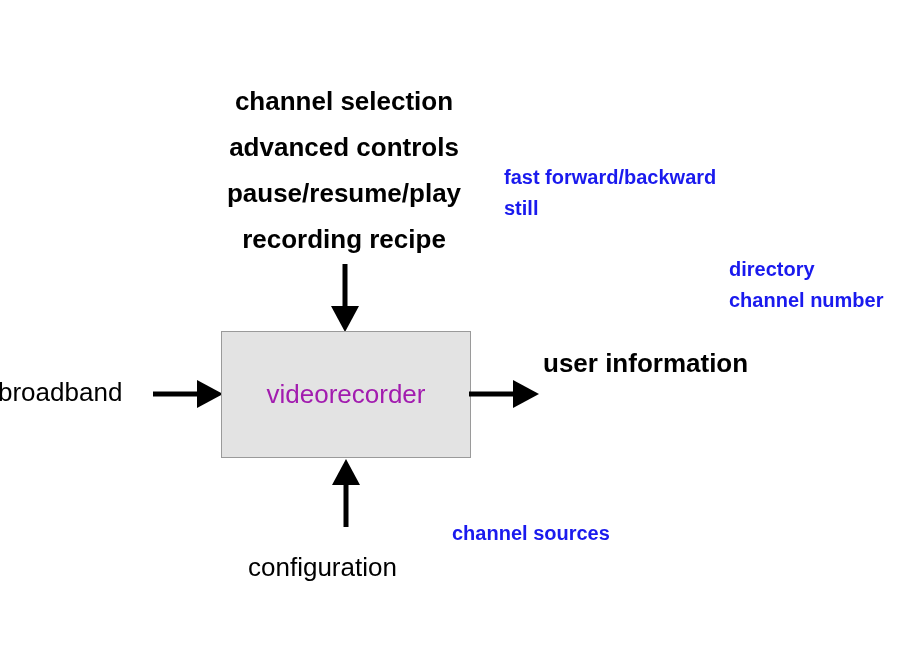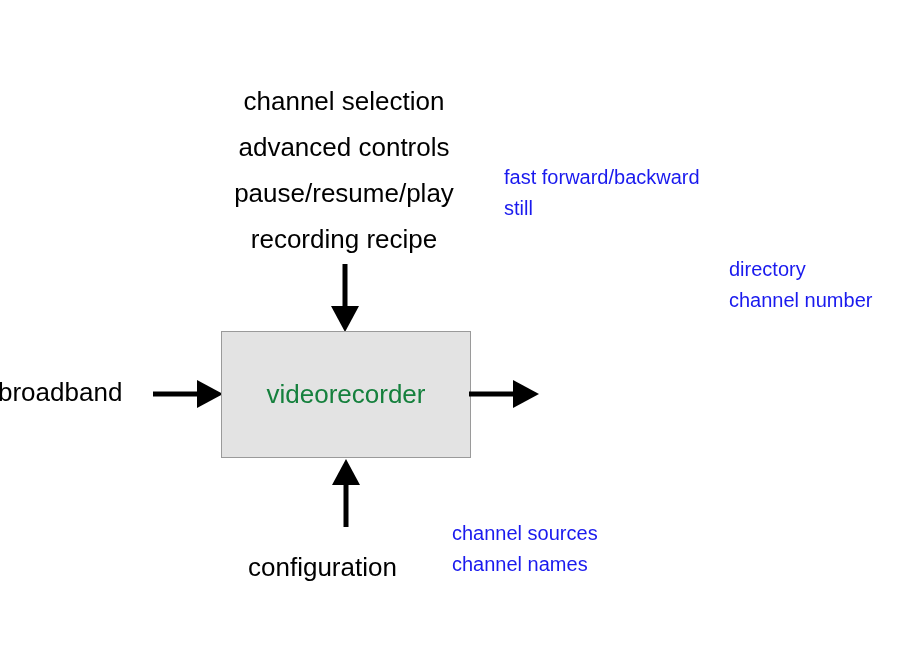--- a/index.html
+++ b/index.html
@@ -43,32 +43,33 @@
   #process-box-label {
     position: absolute;
     left: 0;
     top: 0;
     width: 100%;
     height: 100%;
     display: flex;
     align-items: center;
     justify-content: center;
     font-size: 26px;
-    color: #15803d;
+    color: #a21caf;
   }
 
   
   .arrow {
     position: absolute;
   }
   .arrow svg { display: block; }
 
   
   .stack {
     position: absolute;
+    font-weight: bold;
   }
   .stack > div { white-space: nowrap; }
 
   #top-inputs-stack > div {
     font-size: 26px;
     color: #000000;
     text-align: center;
     height: 46px;
     line-height: 46px;
   }
@@ -130,29 +131,29 @@
   </div>
 
   <div class="arrow" id="arrow-right-out" style="left:469px; top:376px;">
     <svg width="72" height="36" viewBox="0 0 72 36">
       <line x1="0" y1="18" x2="52" y2="18" stroke="#000000" stroke-width="5"></line>
       <polygon points="70,18 44,4 44,32" fill="#000000"></polygon>
     </svg>
   </div>
 
   <div class="stack" id="right-outputs-stack" style="left:543px; top:332px;">
+    <div>user information</div>
   </div>
 
   <div class="arrow" id="arrow-bottom-in" style="left:328px; top:457px;">
     <svg width="36" height="70" viewBox="0 0 36 70">
       <line x1="18" y1="70" x2="18" y2="20" stroke="#000000" stroke-width="5"></line>
       <polygon points="18,2 4,28 32,28" fill="#000000"></polygon>
     </svg>
   </div>
 
   <div class="txt black-label" style="left:248px; top:534px;margin-top:20px;">configuration</div>
 
   <div class="stack" id="bottom-blue-stack" style="left:452px; top:518px;">
     <div>channel sources</div>
-    <div>channel names</div>
   </div>
 
 </div>
 
 </body></html>

